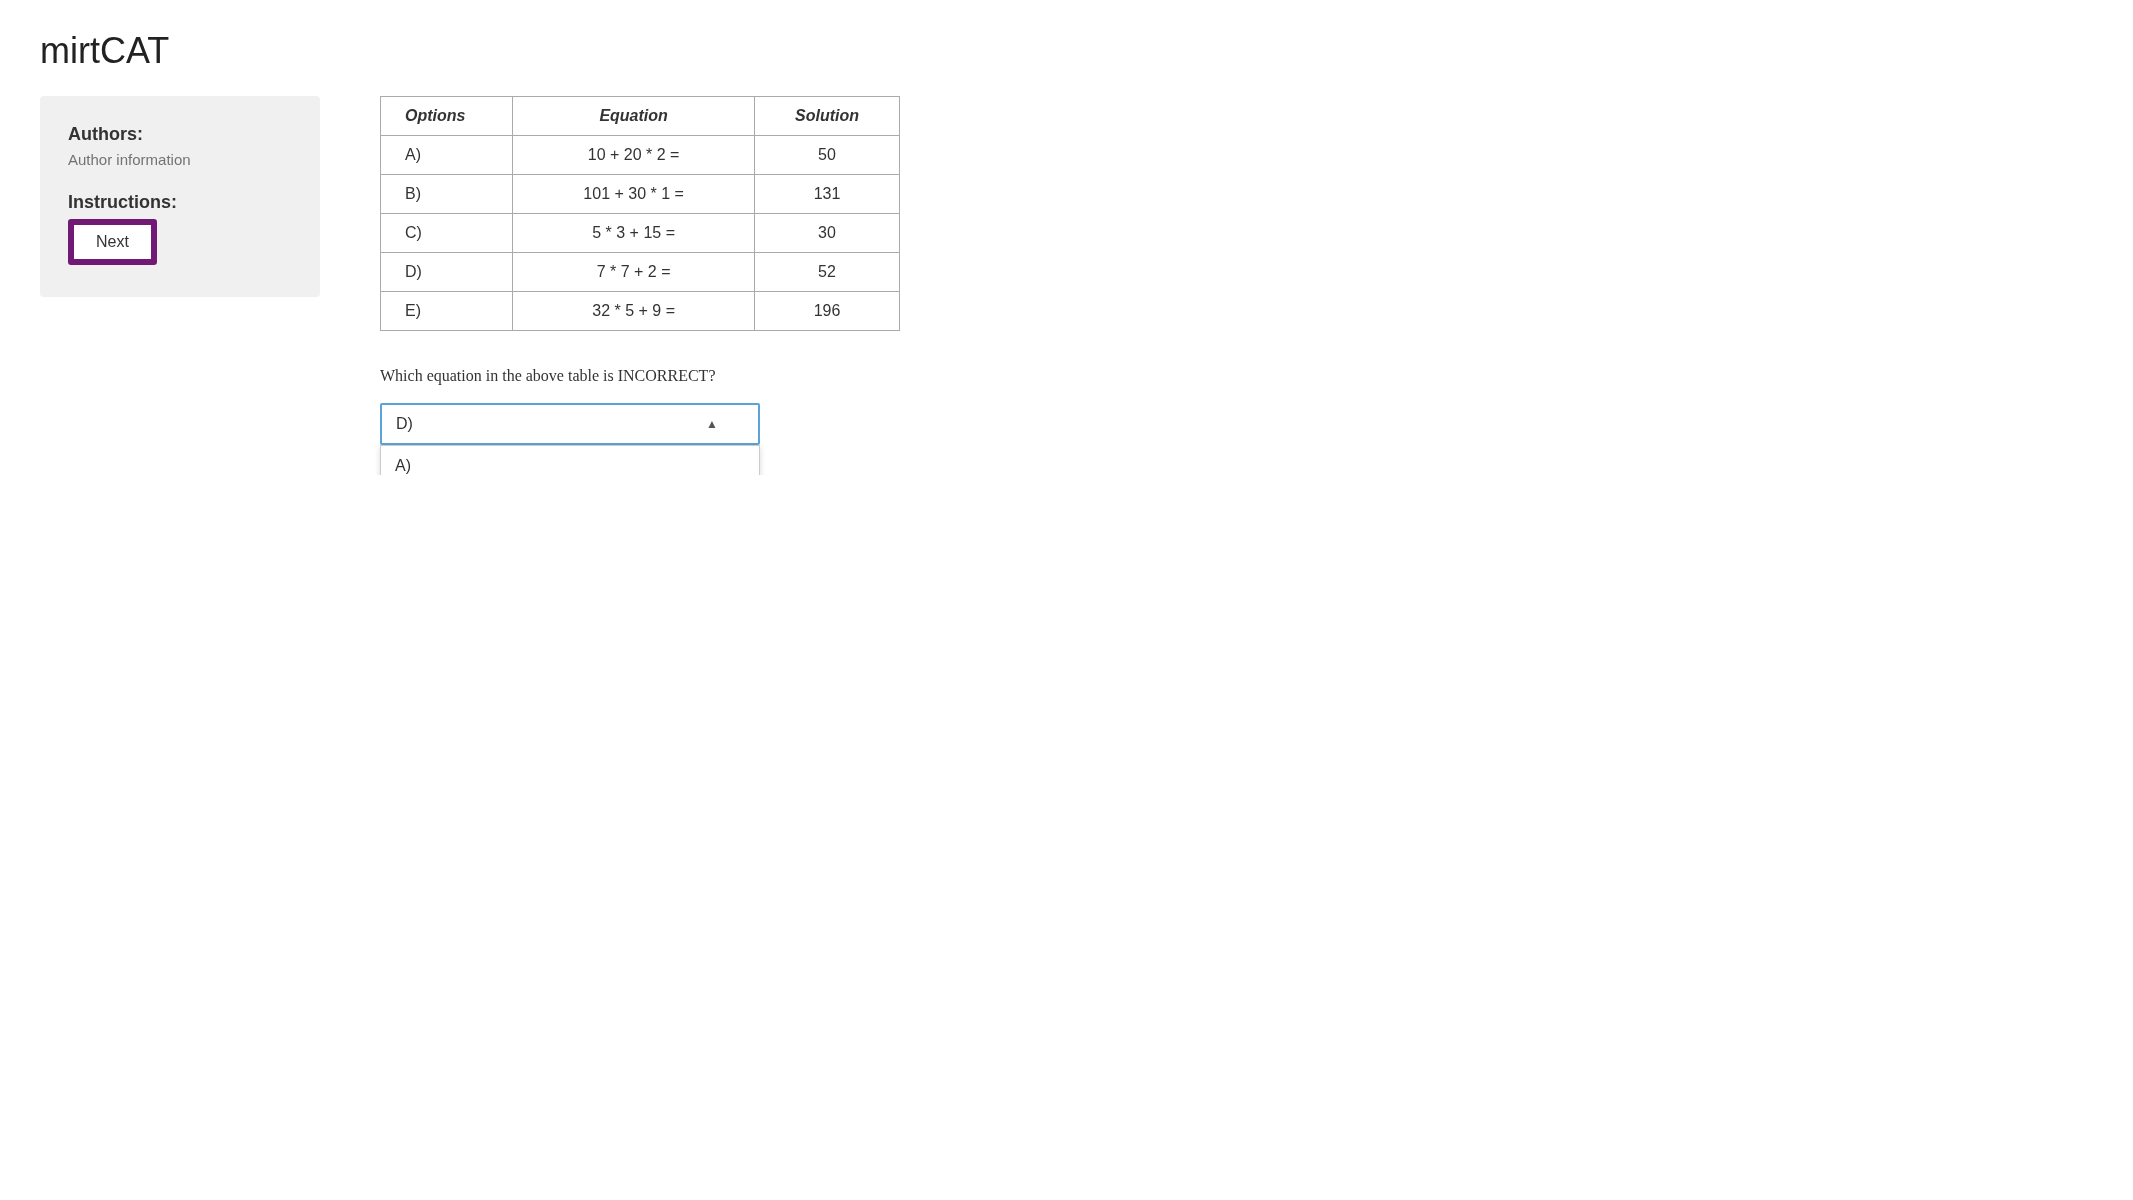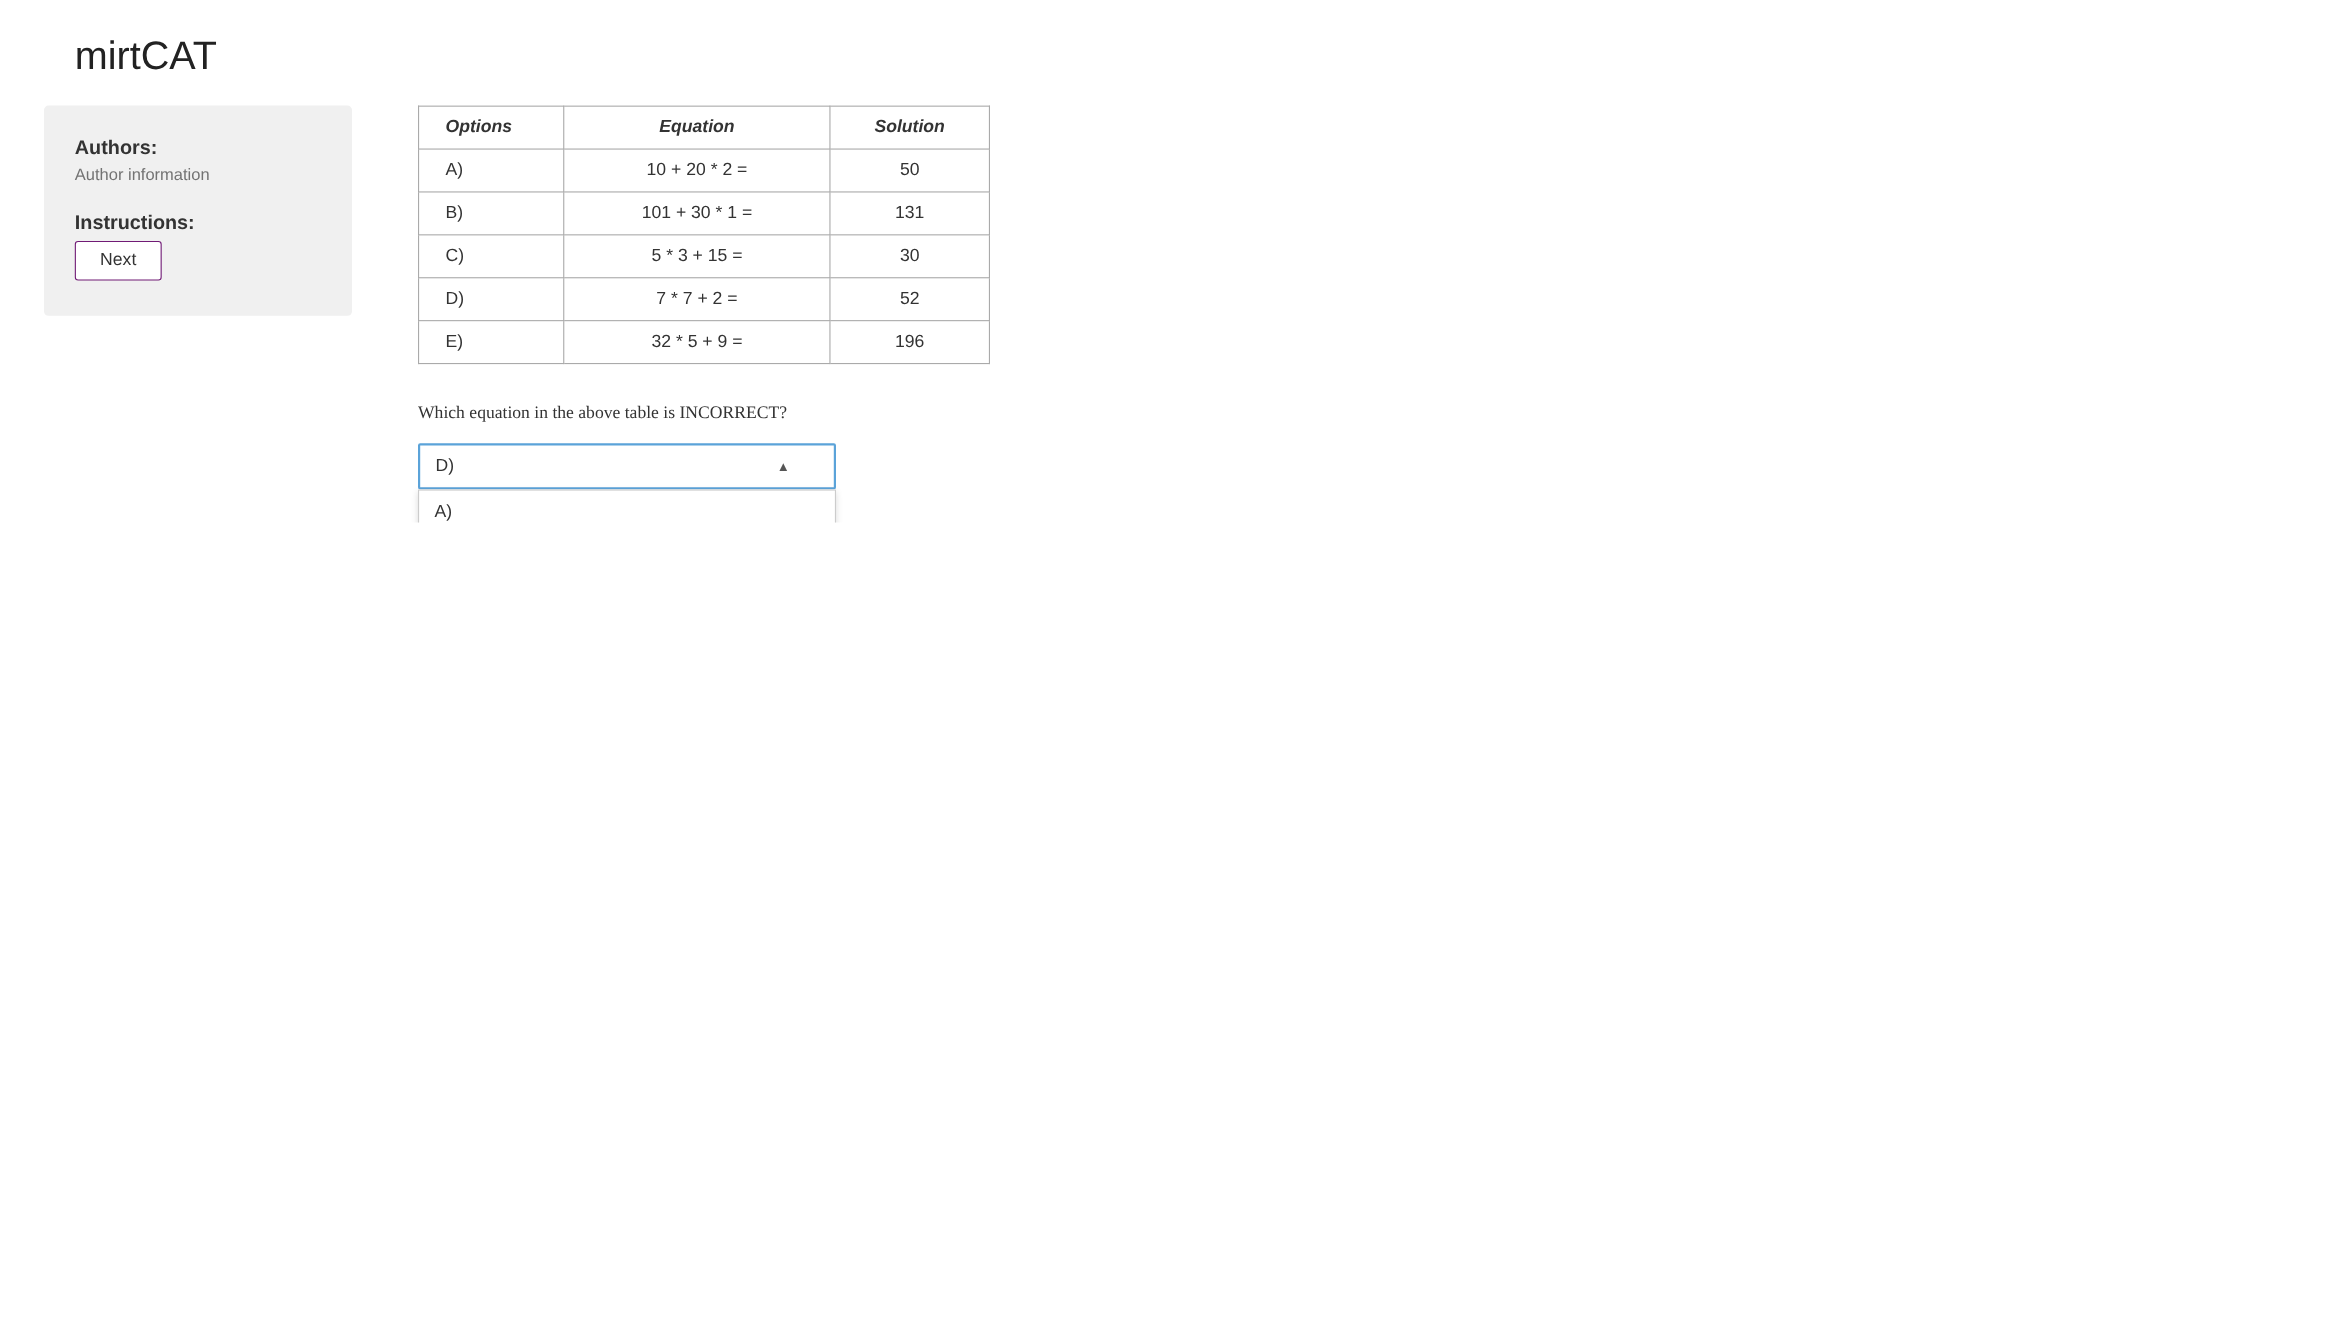--- a/index.html
+++ b/index.html
@@ -14,21 +14,20 @@
       color: #333;
       padding: 30px 40px;
       font-size: 16px;
     }
 
     .app-title {
       font-size: 36px;
       font-weight: 400;
       margin-bottom: 24px;
       color: #222;
-      margin-left: 28px;
     }
 
     .main-layout {
       display: flex;
       gap: 60px;
       align-items: flex-start;
     }
 
     .sidebar-panel {
       background: #f0f0f0;
@@ -51,21 +50,21 @@
     }
 
     .instructions-text {
       font-size: 15px;
       color: #444;
       margin-bottom: 22px;
       line-height: 1.5;
     }
 
     .next-button {
-      border: 1px solid #701a75;
+      border: 6px solid #701a75;
       background: #ffffff;
       padding: 8px 22px;
       font-size: 16px;
       cursor: pointer;
       border-radius: 3px;
       color: #333;
     }
 
     .content-area {
       flex: 1;

